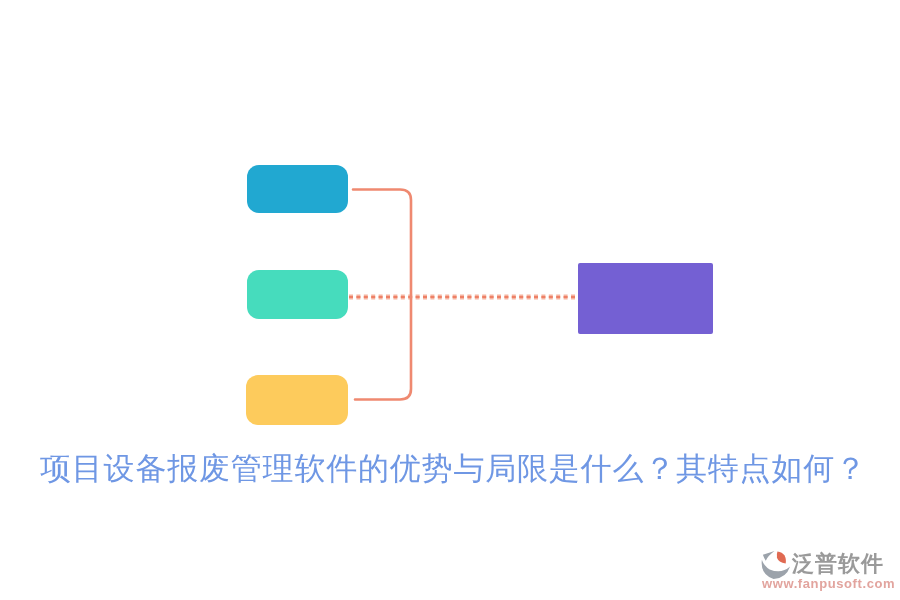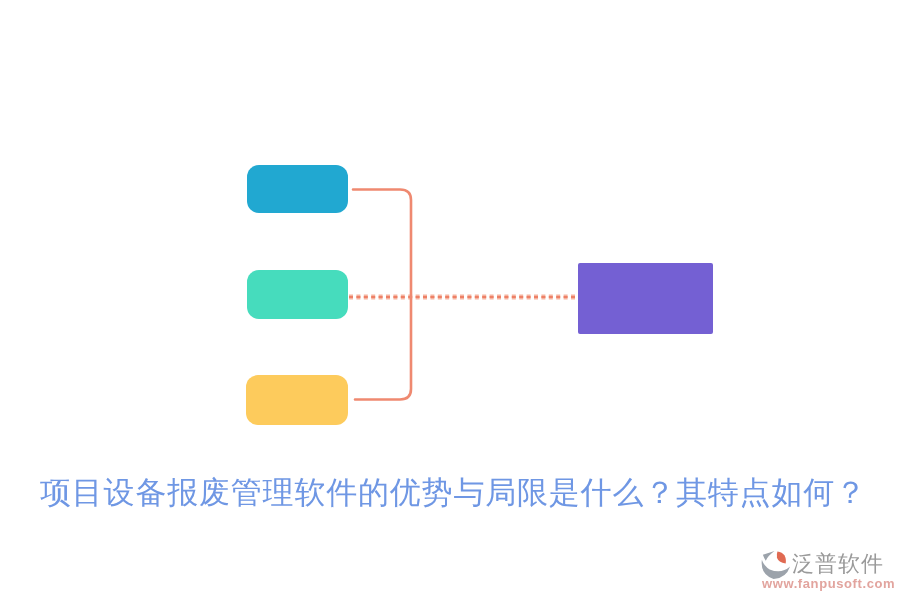--- a/index.html
+++ b/index.html
@@ -66,39 +66,38 @@
     position: absolute;
     left: 40px;
     top: 450px;
     width: 840px;
     font-family: "DejaVu Serif", "Liberation Serif", serif;
     font-size: 31px;
     line-height: 36px;
     letter-spacing: 0.8px;
     color: var(--heading_text);
     white-space: nowrap;
-    margin-top: 24px;
   }
   .logo {
     position: absolute;
     right: 12px;
     bottom: 8px;
     width: 130px;
     height: 44px;
   }
   .logo-icon {
     position: absolute;
     left: 0; top: 0;
     width: 35px; height: 35px;
   }
   .logo-brand {
     position: absolute;
     left: 34px; top: 1px;
     font-size: 22px;
-    font-weight: normal;
+    font-weight: bold;
     letter-spacing: 1px;
     color: var(--brand_text);
     white-space: nowrap;
   }
   .logo-url {
     position: absolute;
     left: 4px; top: 28px;
     font-size: 13px;
     font-weight: bold;
     letter-spacing: 0.6px;

